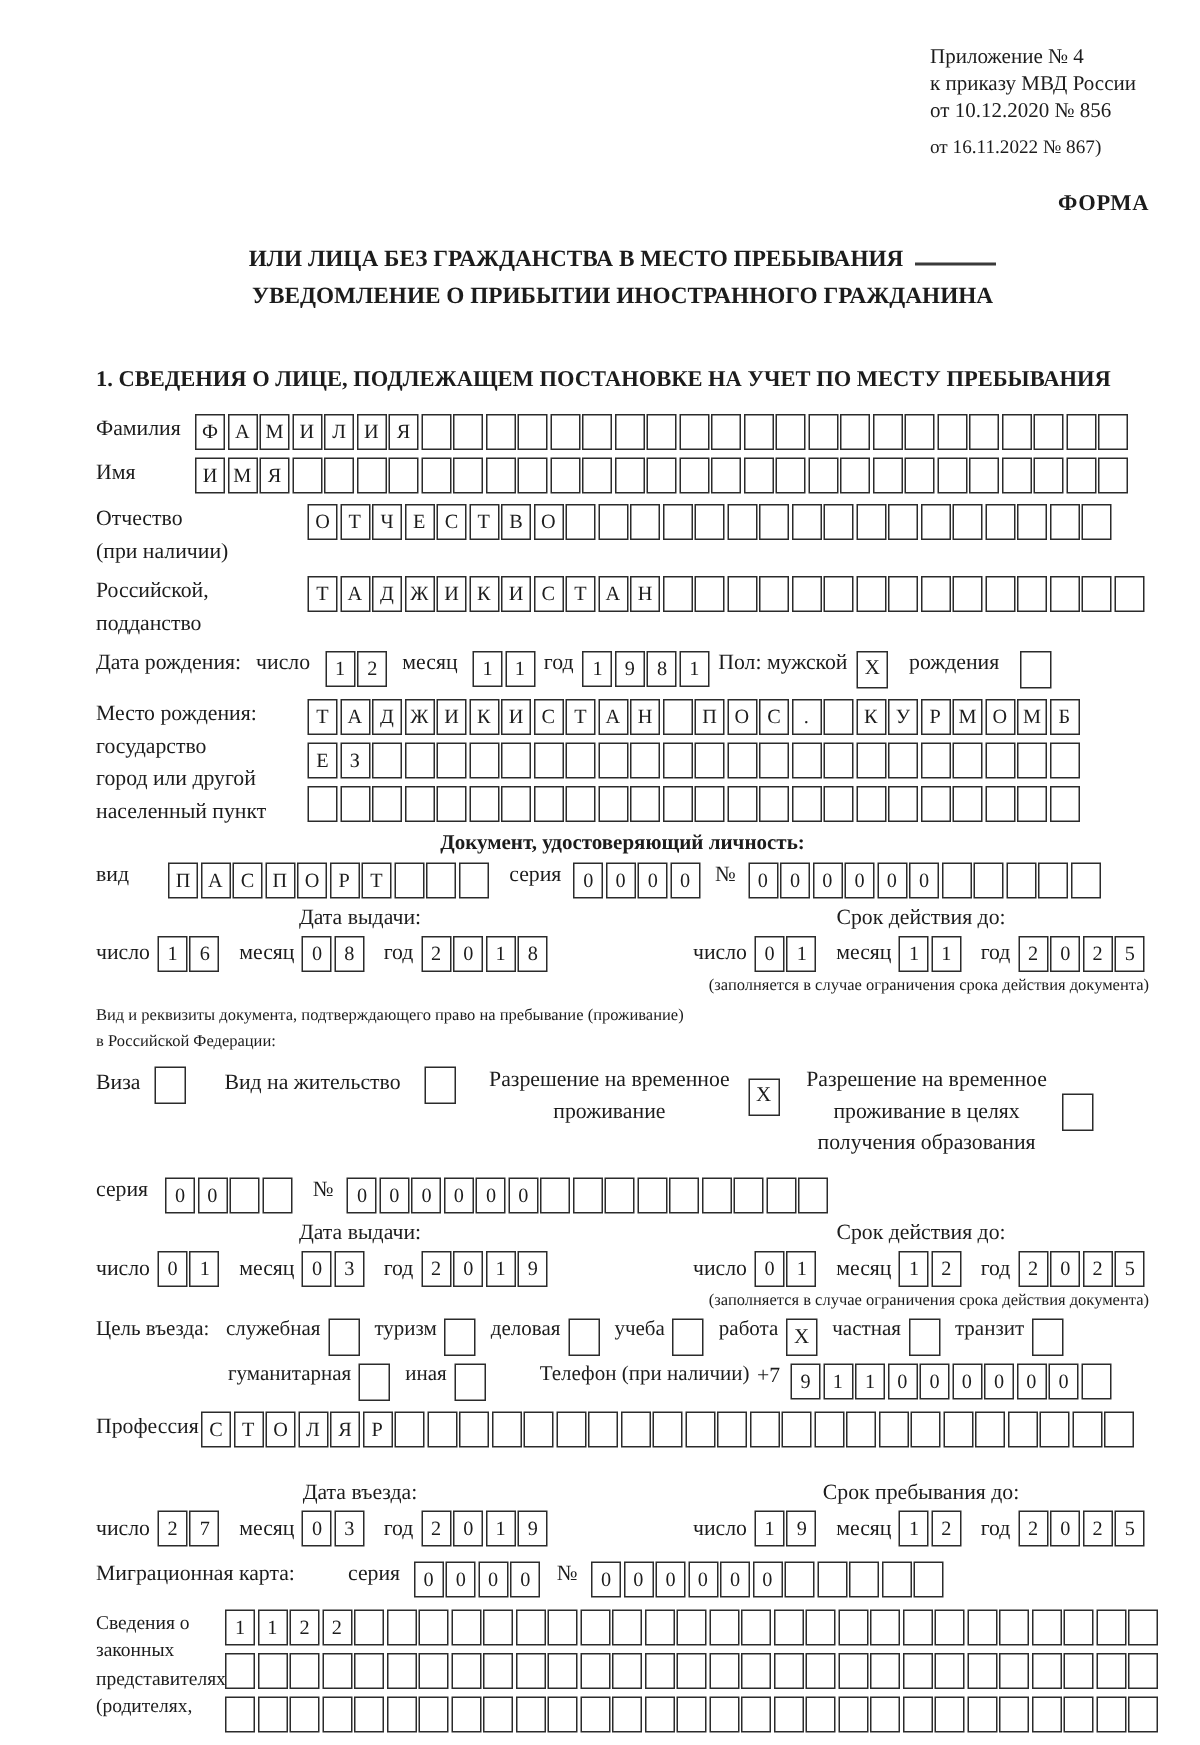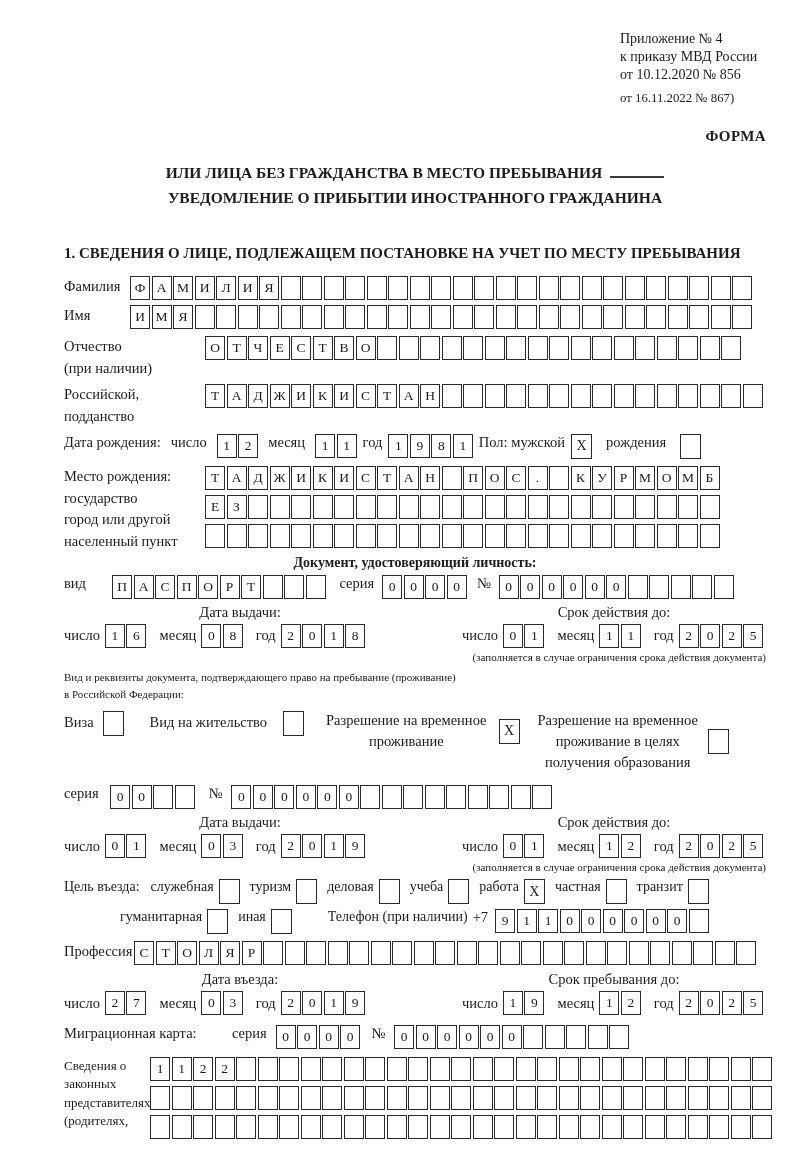--- a/index.html
+++ b/index.html
@@ -59,21 +59,21 @@
   .permit-item { display:flex; align-items:center; }
   .permit-text { font-size:14.5px; text-align:center; line-height:1.45; }
   .permit-item .cb { margin-left:9px; margin-top:1px; }
 
   
   .purpose .lbl { margin-right:5px; }
   .purpose .cb { margin-right:10px; }
   .purpose { font-size:14px; }
   .purpose .lbl { font-size:14px; }
 
-  .indent56 { margin-left:56px; }
+  .indent56 { margin-left:88px; }
   .phone-label { margin-left:26px; margin-right:26px; }
   .phone-prefix { font-size:14.5px; margin-right:7px; }
 
   .mcard-label { width:168px; }
 
   .legal-label { width:86px; font-size:13px; line-height:1.42; flex-shrink:0; }
 
   .gap6 { width:6px; } .gap10 { width:10px; } .gap14 { width:14px; }
 </style>
 </head>
@@ -652,21 +652,21 @@
         <span class="cell"></span>
         <span class="cell"></span>
         <span class="cell"></span>
         <span class="cell"></span>
         <span class="cell"></span>
         <span class="cell"></span>
         <span class="cell"></span>
       </div>
   </div>
 
-  <div class="dates" style="margin-top:6px;">
+  <div class="dates" style="margin-top:22px;">
     <div class="dcol-l">
       <div class="dhead">Дата въезда:</div>
       <div class="drow">
         <span class="lbl">число</span>
         <span class="boxes">
             <span class="cell">2</span>
             <span class="cell">7</span>
           </span>
         <span class="lbl">месяц</span>
         <span class="boxes">

